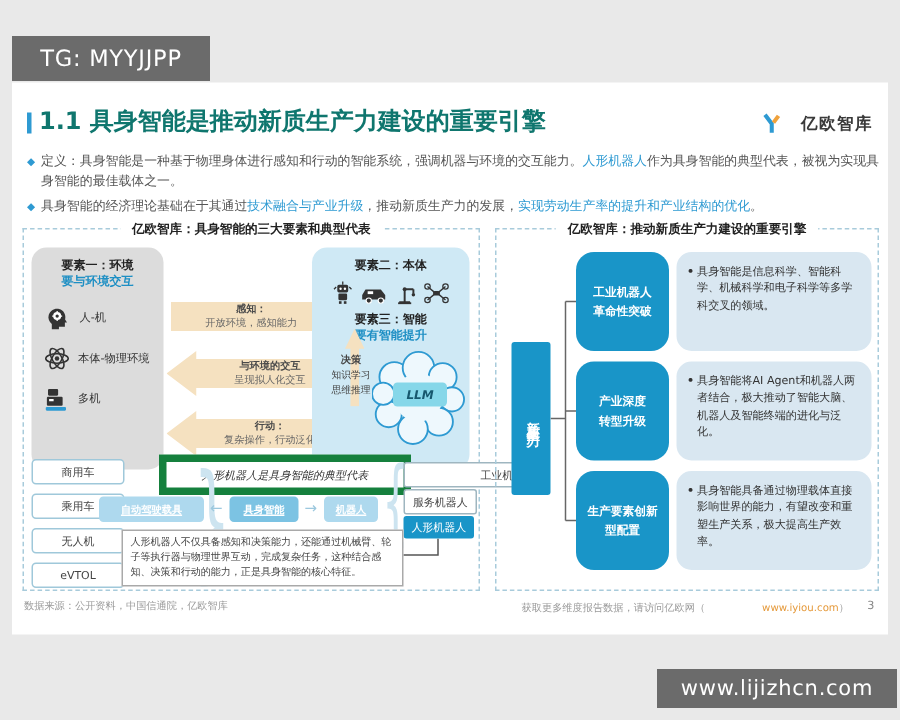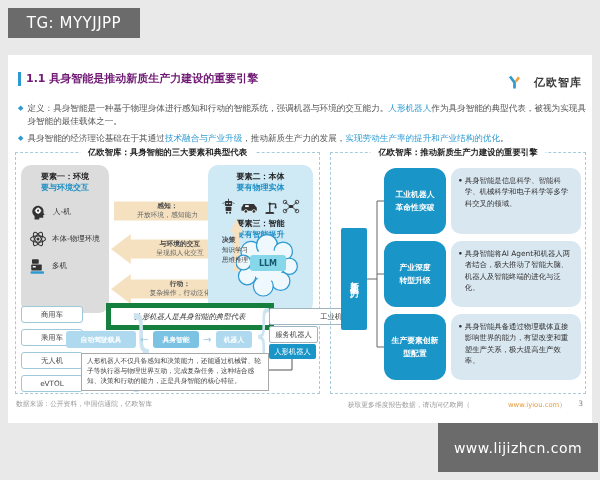--- a/index.html
+++ b/index.html
@@ -1,27 +1,27 @@
 <!DOCTYPE html>
 <html><head>
 <meta charset="utf-8">
 <style>
   html,body{margin:0;padding:0;}
   #stage{position:relative;width:600px;height:480px;background:#e9e9e9;overflow:hidden;
          font-family:"DejaVu Sans","Liberation Sans",sans-serif;}
   .badge{position:absolute;background:#6b6b6b;color:#fff;display:flex;align-items:center;justify-content:center;
          font-size:15px;letter-spacing:0.5px;}
-  #tg-badge{left:8px;top:8px;width:132px;height:30px;}
-  #site-badge{right:2px;bottom:8px;width:160px;height:49px;font-size:14px;}
+  #tg-badge{left:8px;top:24px;width:132px;height:30px;}
+  #site-badge{right:2px;bottom:8px;width:160px;height:26px;font-size:14px;}
   .page{position:absolute;left:8px;top:55px;width:584px;height:368px;background:#fff;}
 
   
   .title-row{position:absolute;left:10px;top:16px;display:flex;align-items:center;gap:5px;}
   .title-bar{width:3px;height:14px;background:#2e9ad2;}
-  .page-title{font-size:11px;font-weight:bold;color:#701a75;text-align:center;}
+  .page-title{font-size:16px;font-weight:bold;color:#0f766e;text-align:center;}
   .logo{position:absolute;right:10px;top:20px;display:flex;align-items:center;gap:12px;}
   .logo-text{font-size:11px;font-weight:bold;color:#3a3a3a;letter-spacing:1px;}
 
   
   .bullets{position:absolute;left:10px;top:47px;width:568px;}
   .bullet{display:flex;gap:4px;font-size:8.6px;color:#555;line-height:1.55;margin-bottom:3px;}
   .diamond{color:#2e9ad2;font-size:7px;line-height:13px;}
   .hl{color:#2e9ad2;}
 
   
@@ -46,36 +46,36 @@
   .ar-left{clip-path:polygon(100% 18%,16% 18%,16% 0%,0% 50%,16% 100%,16% 82%,100% 82%);padding-left:14px;}
   #arr1{left:98px;top:43px;width:107px;height:30px;}
   #arr2{left:95px;top:81px;width:110px;height:30px;}
   #arr3{left:95px;top:121px;width:110px;height:30px;}
 
   
   .el2{position:absolute;left:192px;top:12px;width:105px;height:148px;background:#cfe9f5;border-radius:10px;}
   .icon-row{display:flex;justify-content:center;gap:4px;margin-top:3px;height:18px;align-items:flex-end;}
   .up-arrow{position:absolute;left:22px;top:54px;width:13px;height:52px;background:#f5e1c0;
             clip-path:polygon(50% 0,100% 26%,72% 26%,72% 100%,28% 100%,28% 26%,0 26%);}
-  .decision{position:absolute;left:14px;top:70px;width:44px;font-size:6.5px;color:#444;
+  .decision{position:absolute;left:4px;top:70px;width:44px;font-size:6.5px;color:#444;text-align:center;
             line-height:1.5;white-space:pre-line;z-index:2;}
   .decision b{font-size:6.8px;}
-  .cloud-wrap{position:absolute;left:28px;top:64px;width:62px;height:72px;}
+  .cloud-wrap{position:absolute;left:40px;top:64px;width:62px;height:72px;font-style:italic;}
   .llm-pill{position:absolute;left:14px;top:26px;width:36px;height:16px;background:#86d7e9;border-radius:3px;
             color:#17586e;font-size:8px;font-weight:bold;display:flex;align-items:center;justify-content:center;z-index:2;}
 
   
   .wbox{position:absolute;background:#fff;display:flex;align-items:center;justify-content:center;
         font-size:7.3px;color:#444;}
   .vehicle{left:5px;width:60px;height:15px;border:1px solid #9fc8da;border-radius:3px;}
   .caption-box{left:90px;top:150px;width:158px;height:17px;border:5px solid #15803d;font-size:7.4px;color:#333;font-style:italic;}
   .robot{left:253px;width:47px;height:15px;border:1px solid #9fb6c0;border-radius:2px;}
   .robot-hl{background:#1995c8;color:#fff;border:none;}
   .pill{position:absolute;top:178px;height:17px;border-radius:3px;color:#fff;font-size:6.8px;font-weight:bold;
-        display:flex;align-items:center;justify-content:center;}
+        display:flex;align-items:center;justify-content:center;text-decoration:underline;}
   .pill-light{background:#aed9ee;}
   .pill-mid{background:#7cc3e3;}
   .conn{position:absolute;top:178px;height:17px;display:flex;align-items:center;color:#9cc8de;font-size:10px;}
   .brace{position:absolute;color:#cde4f0;font-size:86px;font-weight:400;line-height:86px;
          transform:scaleX(0.45);transform-origin:center;}
   .note-box{position:absolute;left:65px;top:200px;width:188px;height:38px;border:1px solid #a9a9a9;background:#fff;
             font-size:6.7px;color:#444;line-height:1.5;padding:2px 5px;box-sizing:border-box;}
 
   
   .axis-box{position:absolute;left:10px;top:75px;width:26px;height:102px;background:#1995c8;border-radius:2px;
@@ -184,21 +184,20 @@
         <span class="at">感知：</span>
         <span>开放环境，感知能力</span>
       </div>
       <div id="arr3" class="tarrow ar-left">
         <span class="at">行动：</span>
         <span>复杂操作，行动泛化</span>
       </div>
 
       <div class="el2">
         <div class="el-t">要素二：本体</div>
-        <div class="el-s">要有物理实体</div>
         <div class="icon-row">
           <span>
             <svg width="15" height="16" viewBox="0 0 20 22">
               <rect x="5" y="4" width="10" height="7" rx="1.5" fill="#333"></rect>
               <circle cx="8" cy="7.5" r="1.1" fill="#fff"></circle>
                 <circle cx="12" cy="7.5" r="1.1" fill="#fff"></circle>
               <path d="M10 1 v3 M4 6 l-2 2 M16 6 l2 2" stroke="#333" stroke-width="1.2" fill="none"></path>
               <rect x="6" y="12" width="8" height="6" rx="1" fill="#333"></rect>
               <rect x="6.5" y="19" width="2.4" height="2.4" fill="#333"></rect>
                 <rect x="11" y="19" width="2.4" height="2.4" fill="#333"></rect>

